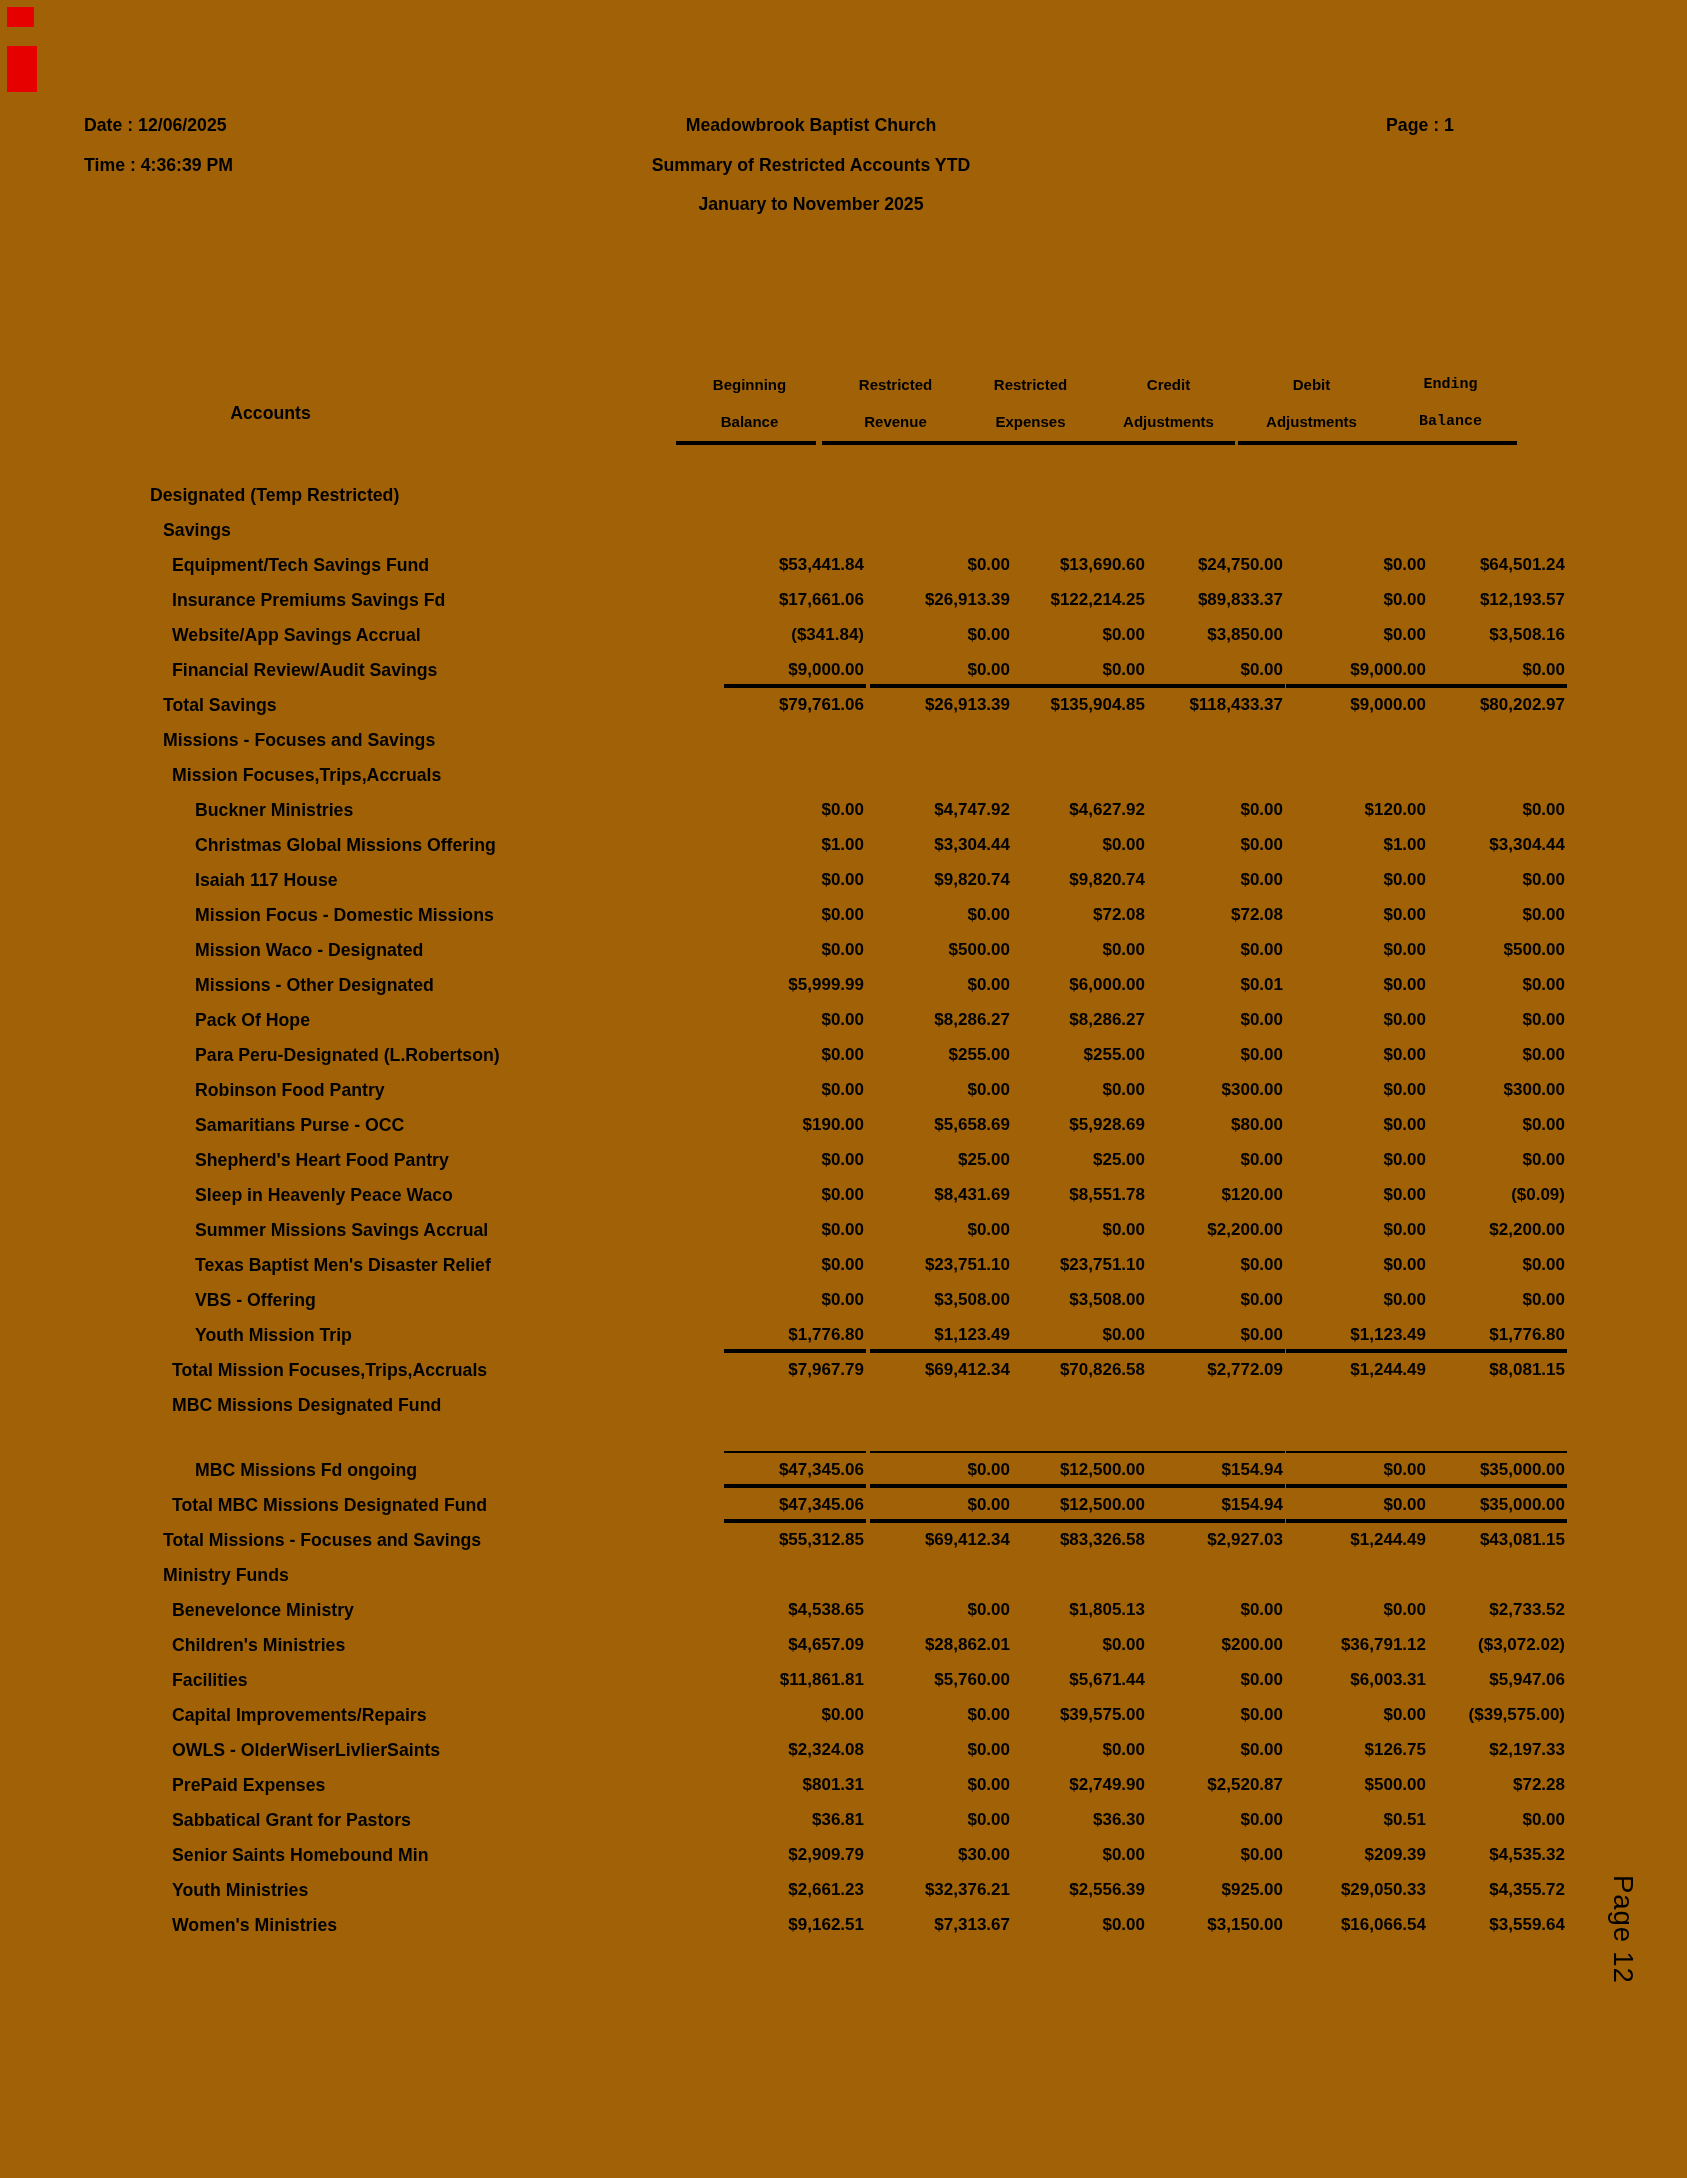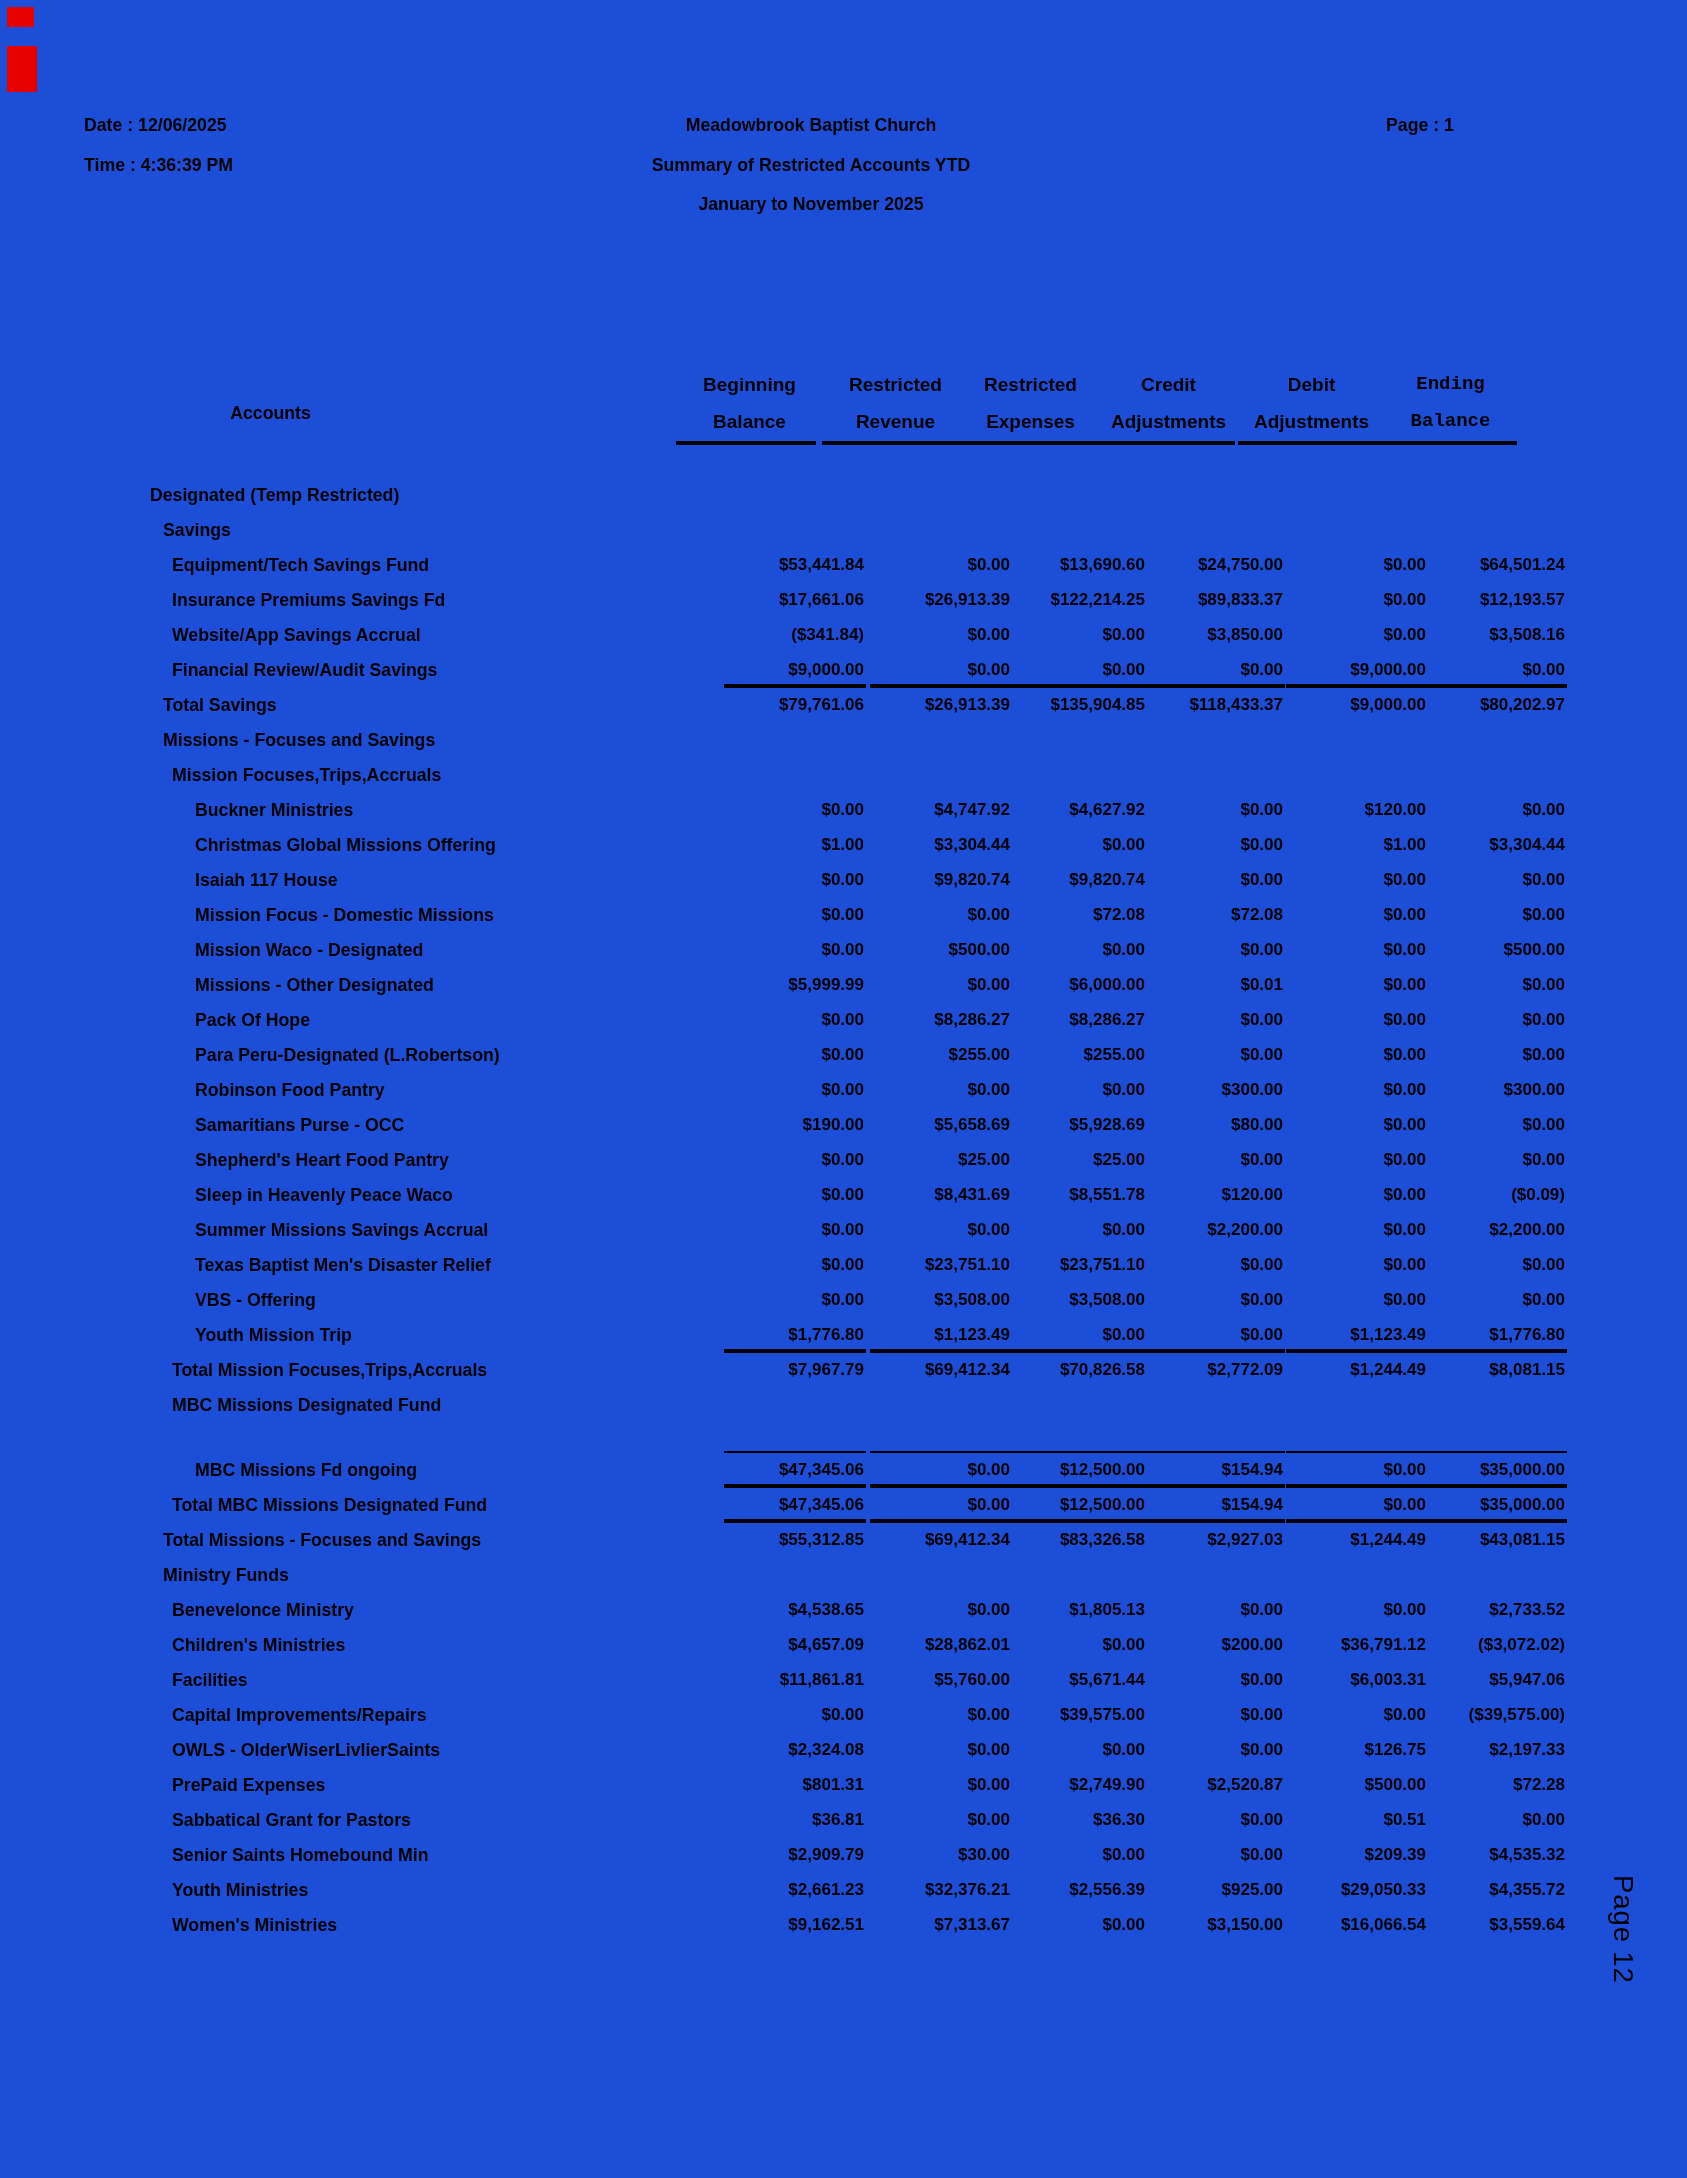--- a/index.html
+++ b/index.html
@@ -1,19 +1,19 @@
 <!DOCTYPE html>
 <html style="font-size:14px"><head>
 <meta charset="utf-8">
 <style>
   html,body{margin:0;padding:0;background:#888;}
   .page{
     position:relative;
     width:1687px;height:2179px;
-    background:#1d4ed8;
+    background:#a16207;
     font-family:"Liberation Sans",sans-serif;
     font-weight:bold;
     color:#000;
     overflow:hidden;
     margin:0 auto;
   }
   .abs{position:absolute;white-space:nowrap;}
   .hdr-left{left:84px;font-size:17.7px;}
   .hdr-center{left:106px;width:1410px;text-align:center;font-size:17.7px;}
   .hdr-right{left:1386px;font-size:17.7px;}
@@ -24,21 +24,21 @@
   .row.gap-before{margin-top:30px;}
   .label{position:absolute;top:50%;transform:translateY(-50%);white-space:nowrap;font-size:17.7px;}
   .ind0{left:102px;} .ind1{left:115px;} .ind2{left:124px;} .ind3{left:147px;}
   .val{position:absolute;top:50%;transform:translateY(-50%);width:133px;text-align:right;font-size:17px;white-space:nowrap;}
   .c0{left:683px;} .c1{left:829px;} .c2{left:964px;} .c3{left:1102px;} .c4{left:1245px;} .c5{left:1384px;}
   .rule{position:absolute;height:4.4px;background:#000;width:142px;}
   .rule-below{bottom:-0.9px;}
   .rule-above{top:-0.9px;height:1.8px;}
   .rb0{left:676px;} .rb1{left:822px;} .rb2{left:957px;} .rb3{left:1095px;} .rb4{left:1238px;} .rb5{left:1377px;}
   
-  .colhead{position:absolute;width:133px;text-align:center;font-size:19px;line-height:37px;}
+  .colhead{position:absolute;width:133px;text-align:center;font-size:15px;line-height:37px;}
   .colhead .l1,.colhead .l2{display:block;height:37px;}
   .accounts-head{position:absolute;left:204px;top:403px;width:133px;text-align:center;font-size:17.7px;}
   .col-underline{position:absolute;top:441px;height:3.5px;background:#000;width:140px;}
   .side-page{
     position:absolute;left:1607px;top:1875px;
     writing-mode:vertical-rl;
     font-size:27.5px;font-weight:normal;
     letter-spacing:0.9px;
   }
 </style>

